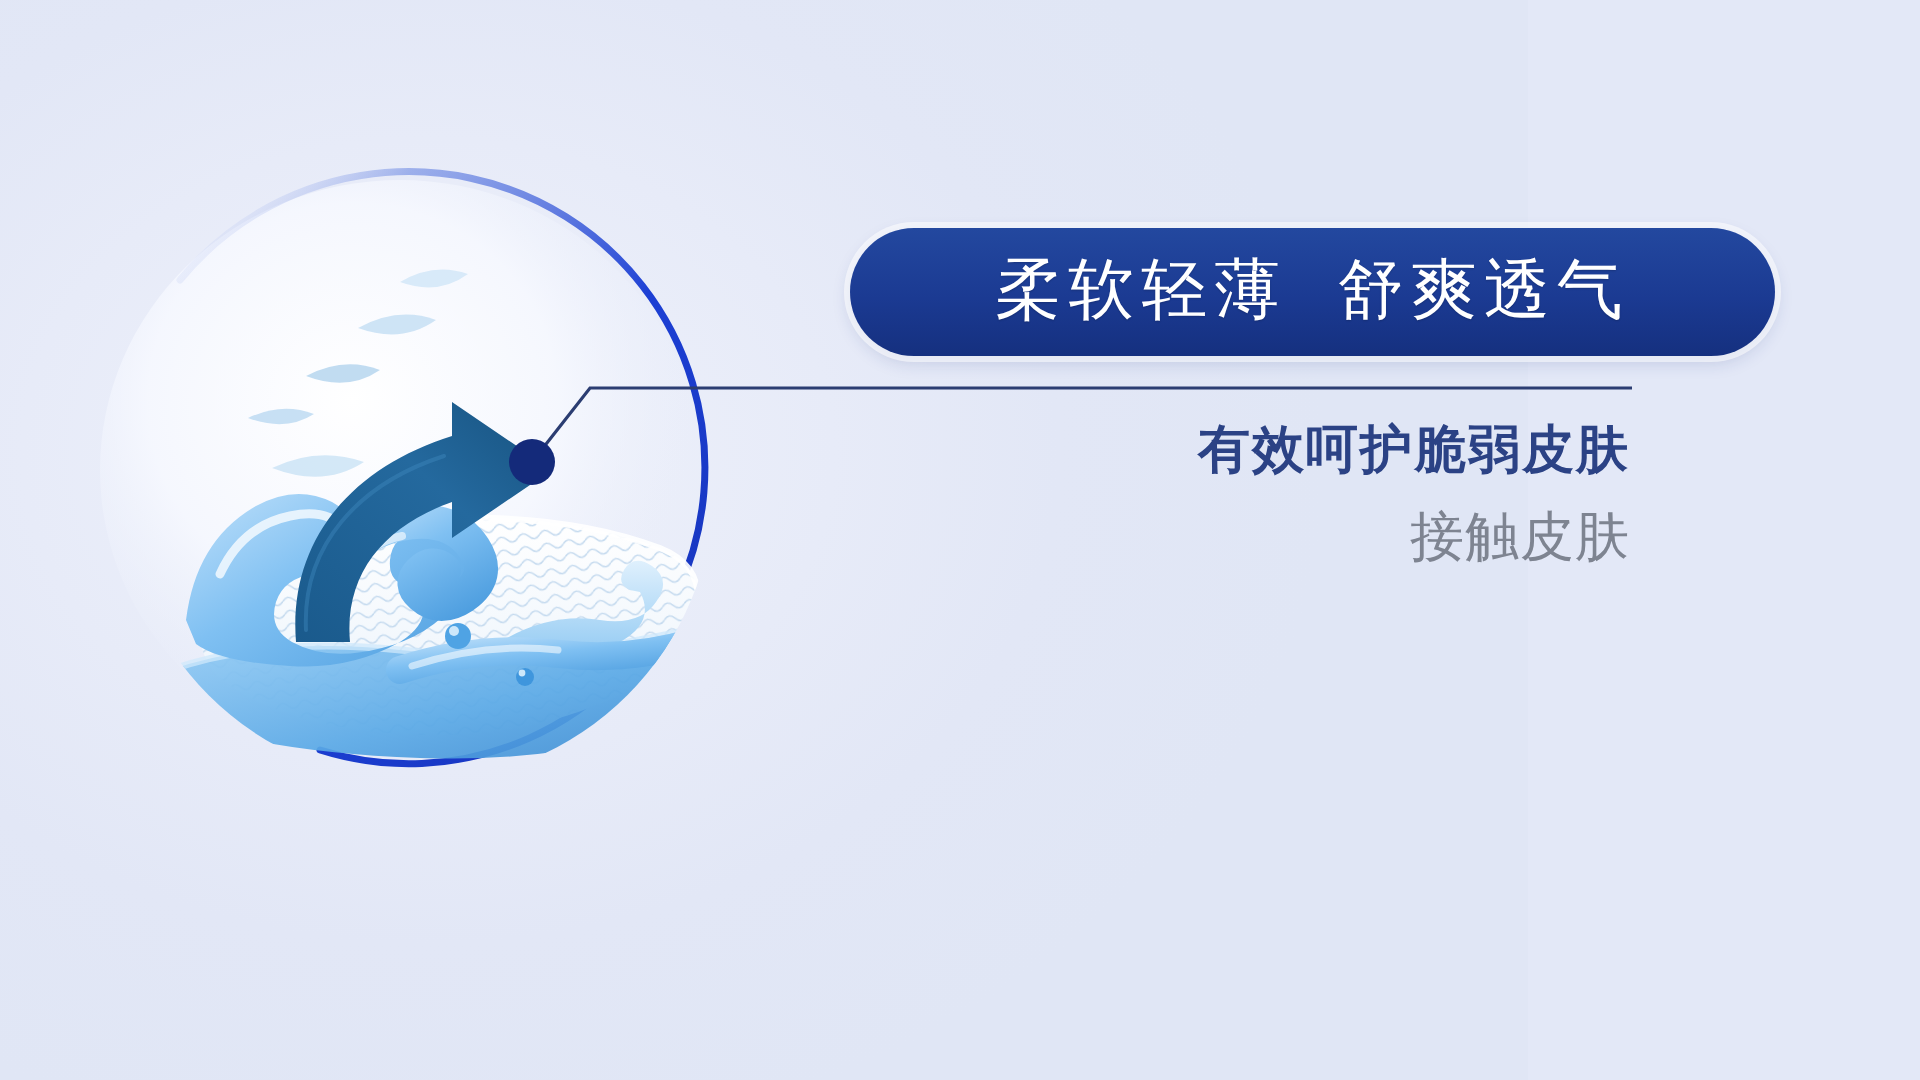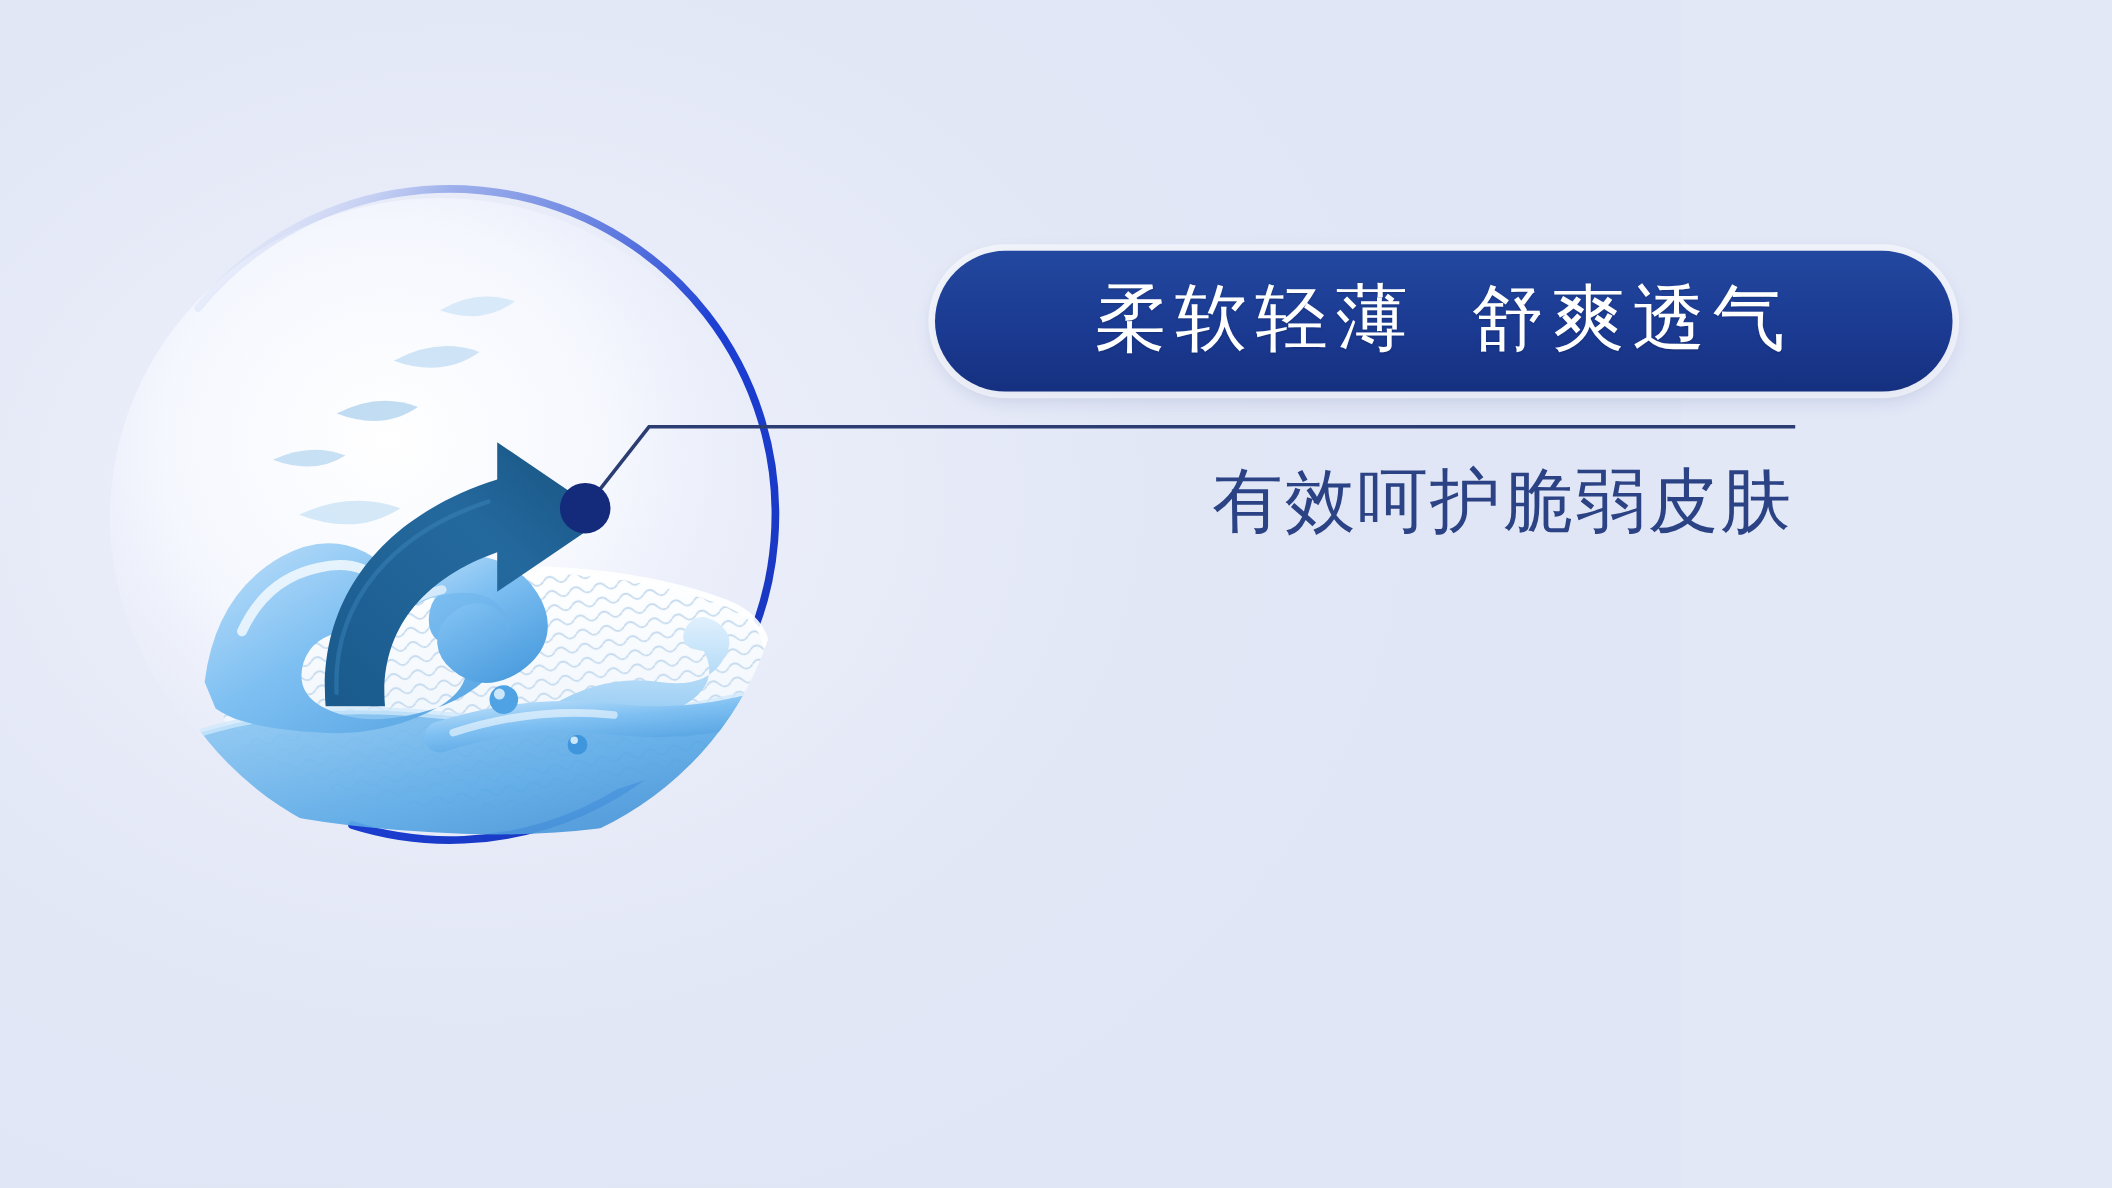--- a/index.html
+++ b/index.html
@@ -47,22 +47,22 @@
     transform:translateY(-2px);
   }
 
   
   #textblock{
     position:absolute;left:780px;top:420px;width:850px;
     text-align:right;
   }
   #headline{
     color:#2b4285;
-    font-size:64px;
-    font-weight:400;
+    font-size:52px;
+    font-weight:700;
     letter-spacing:2px;
     line-height:1.12;
     white-space:nowrap;
   }
   #subtitle{
     margin-top:22px;
     color:#7e8491;
     font-size:54px;
     font-weight:400;
     letter-spacing:1px;
@@ -231,16 +231,17 @@
     </svg>
   </div>
 
   <div id="banner">
     <span class="txt">柔软轻薄  舒爽透气</span>
   </div>
 
   <div id="textblock">
     <div id="headline">有效呵护脆弱皮肤</div>
     <div id="subtitle">
+      <span class="line">接触皮肤</span>
     </div>
   </div>
 
 </div>
 
 </body></html>

